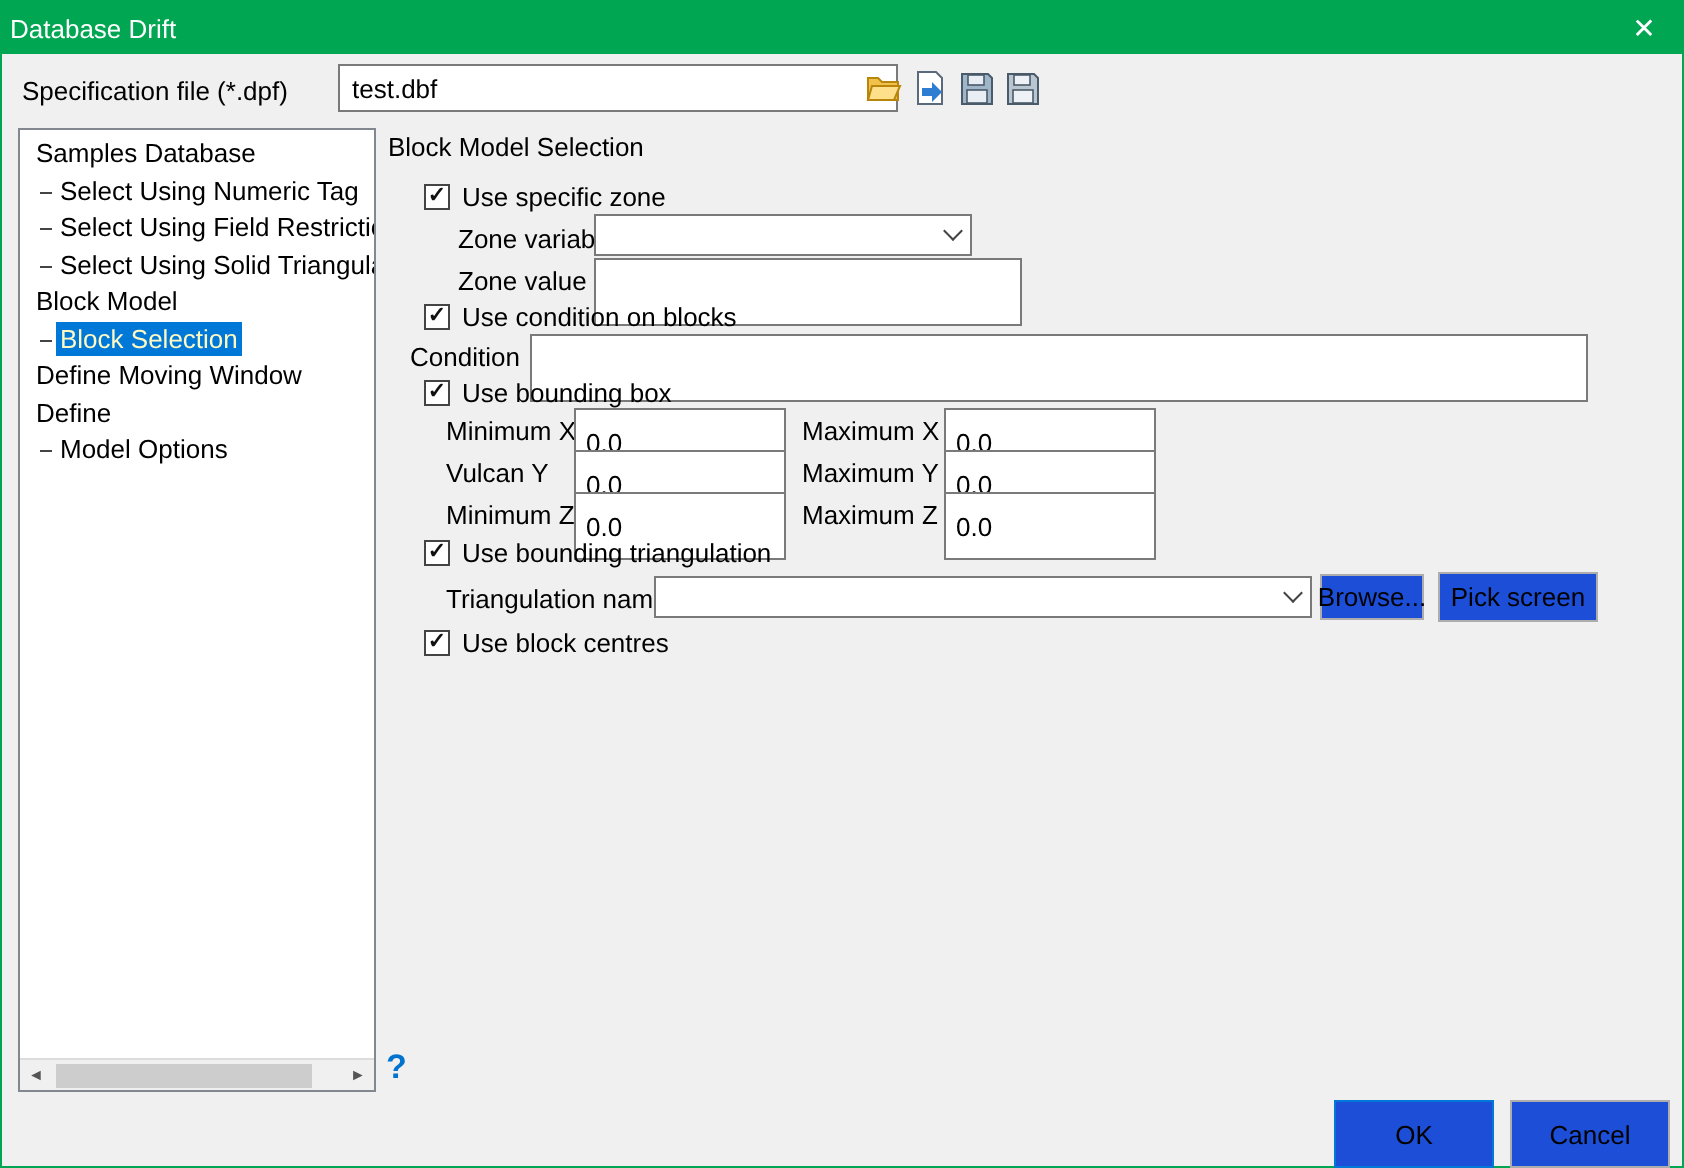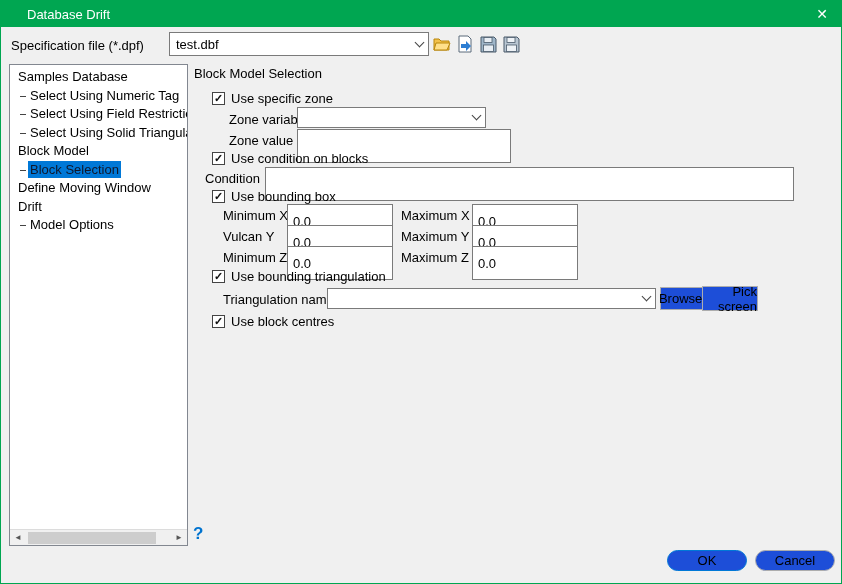--- a/index.html
+++ b/index.html
@@ -4,48 +4,48 @@
 <style>
   * { box-sizing: border-box; margin: 0; padding: 0; }
   html,body { width:842px; height:584px; overflow:hidden; }
   body { font-family:"Liberation Sans", sans-serif; font-size:13px; color:#000; }
 
   .window { position:relative; width:842px; height:584px; background:#f0f0f0;
             border:1px solid #00a651; }
 
   
   .titlebar { position:absolute; top:0; left:0; right:0; height:26px; background:#00a651;
-              color:#fff; display:flex; align-items:center; padding-left:26px; }
+              color:#fff; display:flex; align-items:center; padding-left:4px; }
   .titlebar .title { font-size:13px; }
   .close-btn { position:absolute; right:0; top:0; width:38px; height:26px; display:flex;
                align-items:center; justify-content:center; color:#fff; font-size:14px; cursor:default; }
 
   
   .spec-label { position:absolute; left:10px; top:37px; }
   .combo { background:#fff; border:1px solid #7a7a7a; display:flex; align-items:center; }
   .combo .val { flex:1; padding-left:6px; overflow:hidden; white-space:nowrap; }
   .combo .arrow-box { width:18px; display:flex; align-items:center; justify-content:center; }
   .chev { width:7px; height:7px; border-right:1px solid #444; border-bottom:1px solid #444;
           transform:rotate(45deg); margin-top:-4px; }
-  .spec-combo { position:absolute; left:168px; top:31px; width:260px; height:24px; }
+  .spec-combo { position:absolute; left:168px; top:31px; width:280px; height:24px; }
 
   .tool-icons { position:absolute; left:432px; top:34px; display:flex; gap:5px; }
   .tool-icons .ticon { width:18px; height:18px; display:flex; align-items:center; justify-content:center; }
 
   
   .tree { position:absolute; left:8px; top:63px; width:179px; height:482px; background:#fff;
           border:1px solid #828790; overflow:hidden; }
   .tree-items { position:absolute; top:3px; left:0; right:0; bottom:17px; overflow:hidden; }
   .titem { height:18.5px; line-height:18.5px; white-space:nowrap; cursor:default; }
   .titem.lvl0 { padding-left:6px; }
   .titem.lvl1 { padding-left:10px; }
   .titem.lvl1 .tick { display:inline-block; width:6px; height:1px; background:#444;
                       vertical-align:middle; margin-right:2px; }
   .titem .tlabel { padding:1px 2px; }
-  .titem.sel .tlabel { background:#0078d7; color:#0f172a; }
+  .titem.sel .tlabel { background:#0078d7; color:#fef9c3; }
 
   
   .hscroll { position:absolute; left:0; right:0; bottom:0; height:16px; background:#f0f0f0;
              border-top:1px solid #dcdcdc; display:flex; align-items:center; }
   .hs-arrow { width:16px; height:16px; font-size:8px; color:#555; display:flex;
               align-items:center; justify-content:center; }
   .hs-track { flex:1; position:relative; height:100%; }
   .hs-thumb { position:absolute; left:2px; top:2px; width:128px; height:12px; background:#cdcdcd; }
 
   
@@ -59,21 +59,21 @@
   .flabel { position:absolute; }
   .tinput { position:absolute; background:#fff; border:1px solid #7a7a7a; padding:16px 5px;
             font-family:"Liberation Sans", sans-serif; font-size:13px; height:20px; }
 
   .btn { background:#1d4ed8; border:1px solid #adadad; font-family:"Liberation Sans", sans-serif;
          font-size:13px; display:flex; align-items:center; justify-content:center; cursor:default; }
   .btn.default { border:1px solid #0078d7; }
 
   .help { position:absolute; left:192px; top:523px; color:#0073cf; font-size:17px; font-weight:bold; }
 
-  .footer-btn { position:absolute; width:80px; height:21px;border-radius:12px; }
+  .footer-btn { position:absolute; width:80px; height:34px; }
 </style>
 </head>
 <body>
 
 <div class="window">
 
   <div class="titlebar">
     <span class="title">Database Drift</span>
     <span class="close-btn">
       <span>✕</span>
@@ -119,21 +119,21 @@
 
   <div class="tree">
     <div class="tree-items">
       <div class="titem lvl0"><span class="tlabel">Samples Database</span></div>
       <div class="titem lvl1"><span class="tick"></span><span class="tlabel">Select Using Numeric Tag</span></div>
       <div class="titem lvl1"><span class="tick"></span><span class="tlabel">Select Using Field Restriction</span></div>
       <div class="titem lvl1"><span class="tick"></span><span class="tlabel">Select Using Solid Triangulation</span></div>
       <div class="titem lvl0"><span class="tlabel">Block Model</span></div>
       <div class="titem lvl1 sel"><span class="tick"></span><span class="tlabel">Block Selection</span></div>
       <div class="titem lvl0"><span class="tlabel">Define Moving Window</span></div>
-      <div class="titem lvl0"><span class="tlabel">Drift</span></div>
+      <div class="titem lvl0"><span class="tlabel">Define</span></div>
       <div class="titem lvl1"><span class="tick"></span><span class="tlabel">Model Options</span></div>
     </div>
     <div class="hscroll">
       <span class="hs-arrow">◄</span>
       <span class="hs-track">
           <span class="hs-thumb"></span>
         </span>
       <span class="hs-arrow">►</span>
     </div>
   </div>
@@ -194,21 +194,21 @@
     <span>Use bounding triangulation</span>
   </div>
   <span class="flabel" style="left:222px; top:291px;">Triangulation name</span>
   <div class="combo" style="position:absolute; left:326px; top:287px; width:329px; height:21px;">
     <span class="val"></span>
     <span class="arrow-box">
         <span class="chev"></span>
       </span>
   </div>
   <button class="btn" style="position:absolute; left:659px; top:286px; width:52px; height:23px;">Browse...</button>
-  <button class="btn" style="position:absolute; left:701px; top:285px; width:56px; height:25px;text-align:right;">Pick screen</button>
+  <button class="btn" style="position:absolute; left:718px; top:285px; width:80px; height:25px;text-align:right;">Pick screen</button>
 
   <div class="cbrow" style="left:211px; top:313px;">
     <span class="cb">
         <span class="mark">✓</span>
       </span>
     <span>Use block centres</span>
   </div>
 
   <span class="help">?</span>
   <button class="btn default footer-btn" style="left:666px; top:549px;">OK</button>

